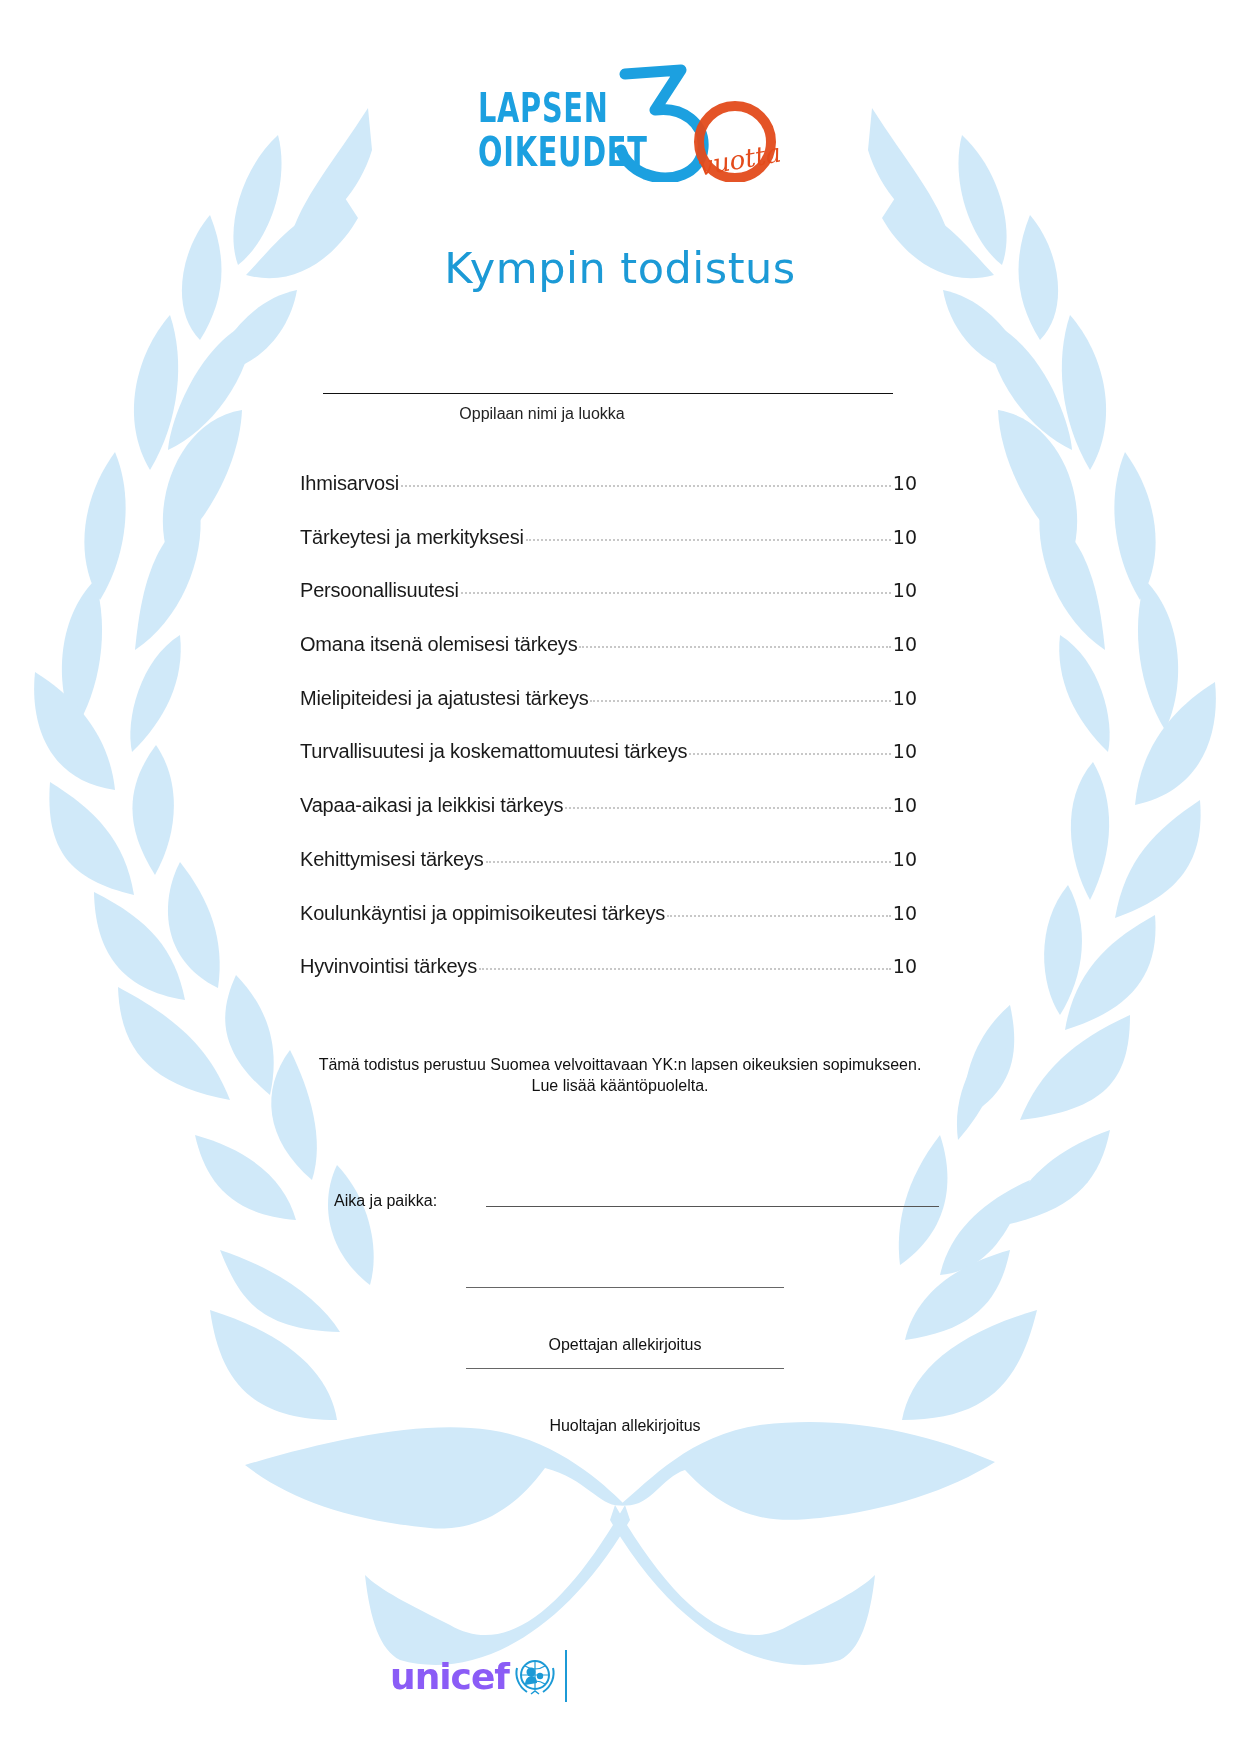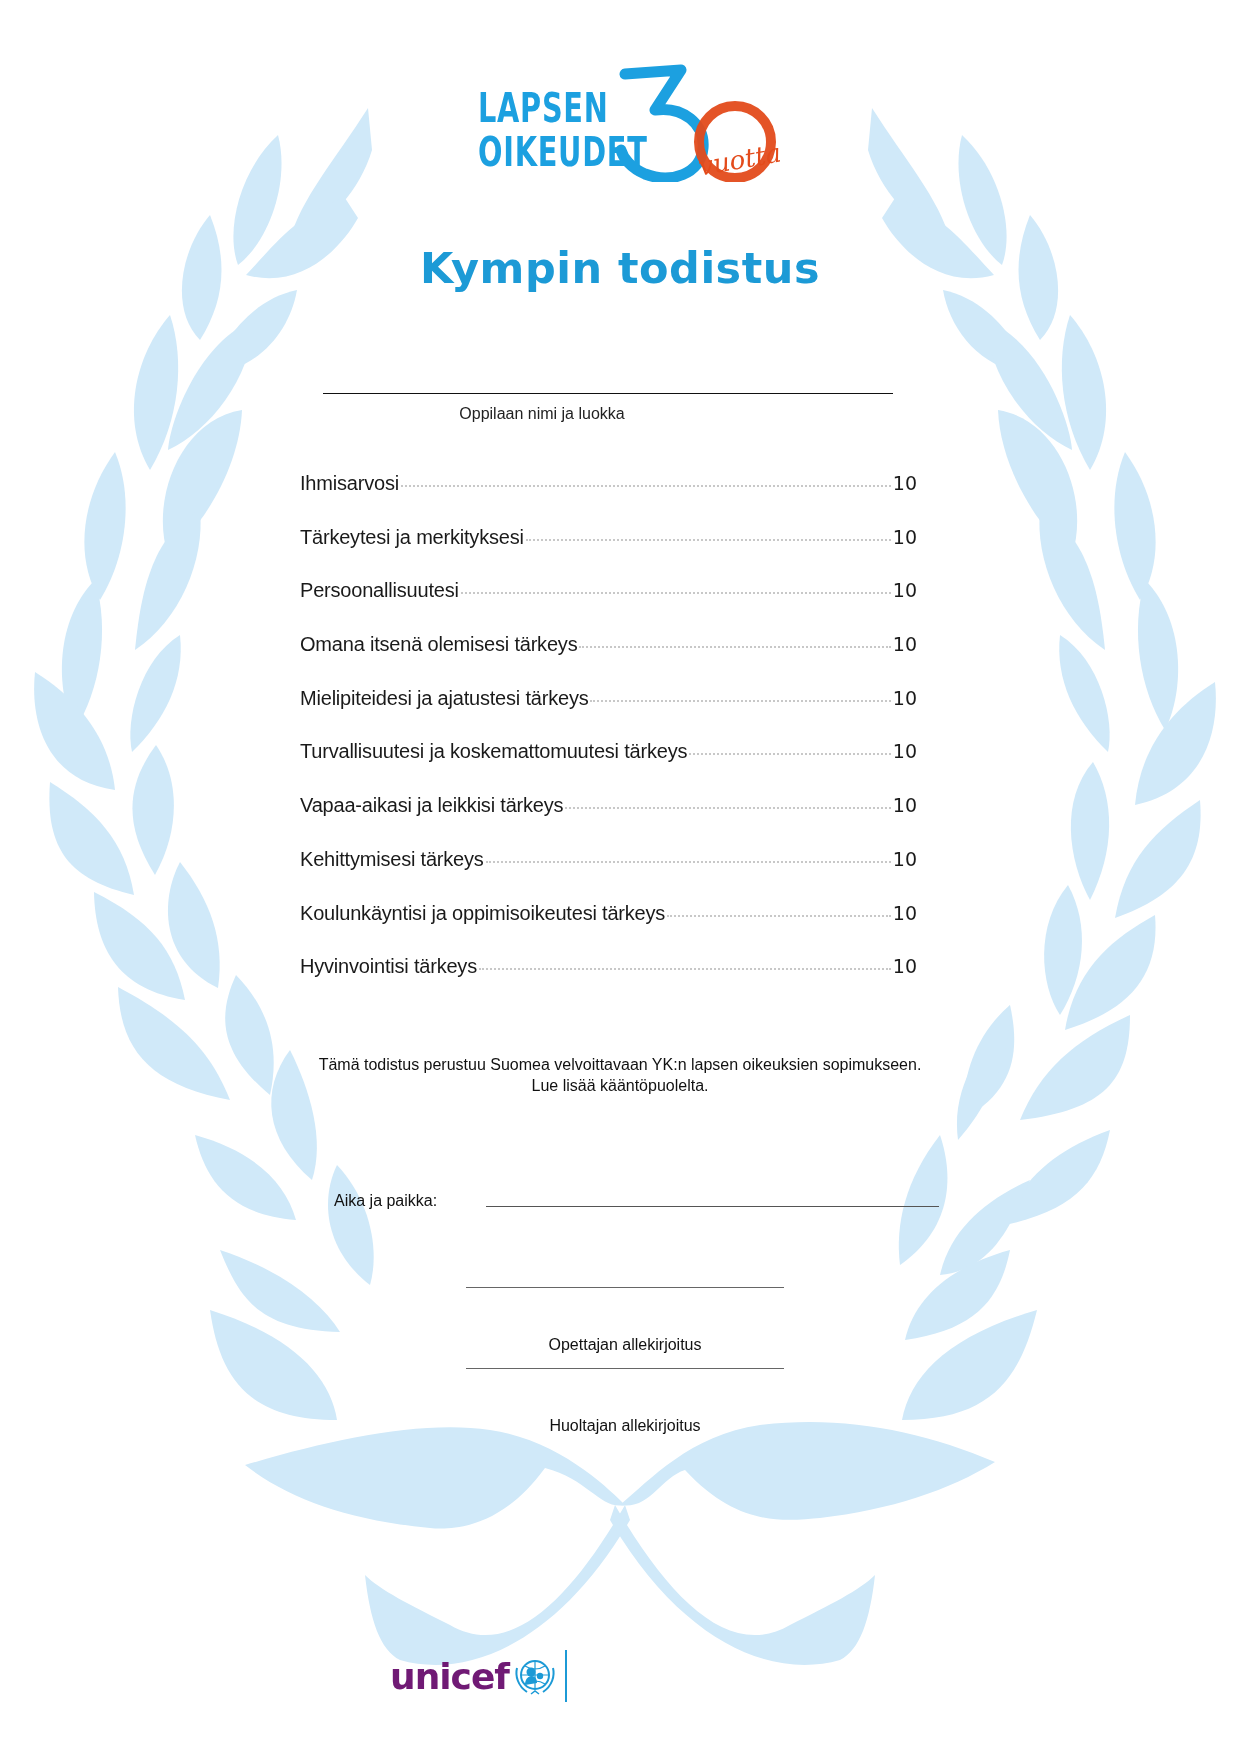--- a/index.html
+++ b/index.html
@@ -74,21 +74,21 @@
 
     .title {
       position: absolute;
       left: 0;
       width: 1240px;
       top: 243px;
       text-align: center;
       color: #1c9ad6;
       font-size: 43px;
       font-family: "DejaVu Sans", sans-serif;
-      font-weight: bold;
+      font-weight: normal;
       letter-spacing: 0.5px;
     }
 
     .name-line {
       position: absolute;
       left: 323px;
       top: 393px;
       width: 570px;
       height: 0;
       border-top: 1.5px solid #111;
@@ -181,21 +181,21 @@
       margin-top: 40px;
     }
 
     .footer {
       position: absolute;
       left: 390px;
       top: 1648px;
       height: 56px;
       display: flex;
       align-items: center;
-      color: #701a75;
+      color: #8b5cf6;
     }
     .unicef-word {
       font-family: "DejaVu Sans", sans-serif;
       font-weight: bold;
       font-size: 36px;
       letter-spacing: -1px;
     }
     .unicef-emblem {
       width: 44px;
       height: 44px;

